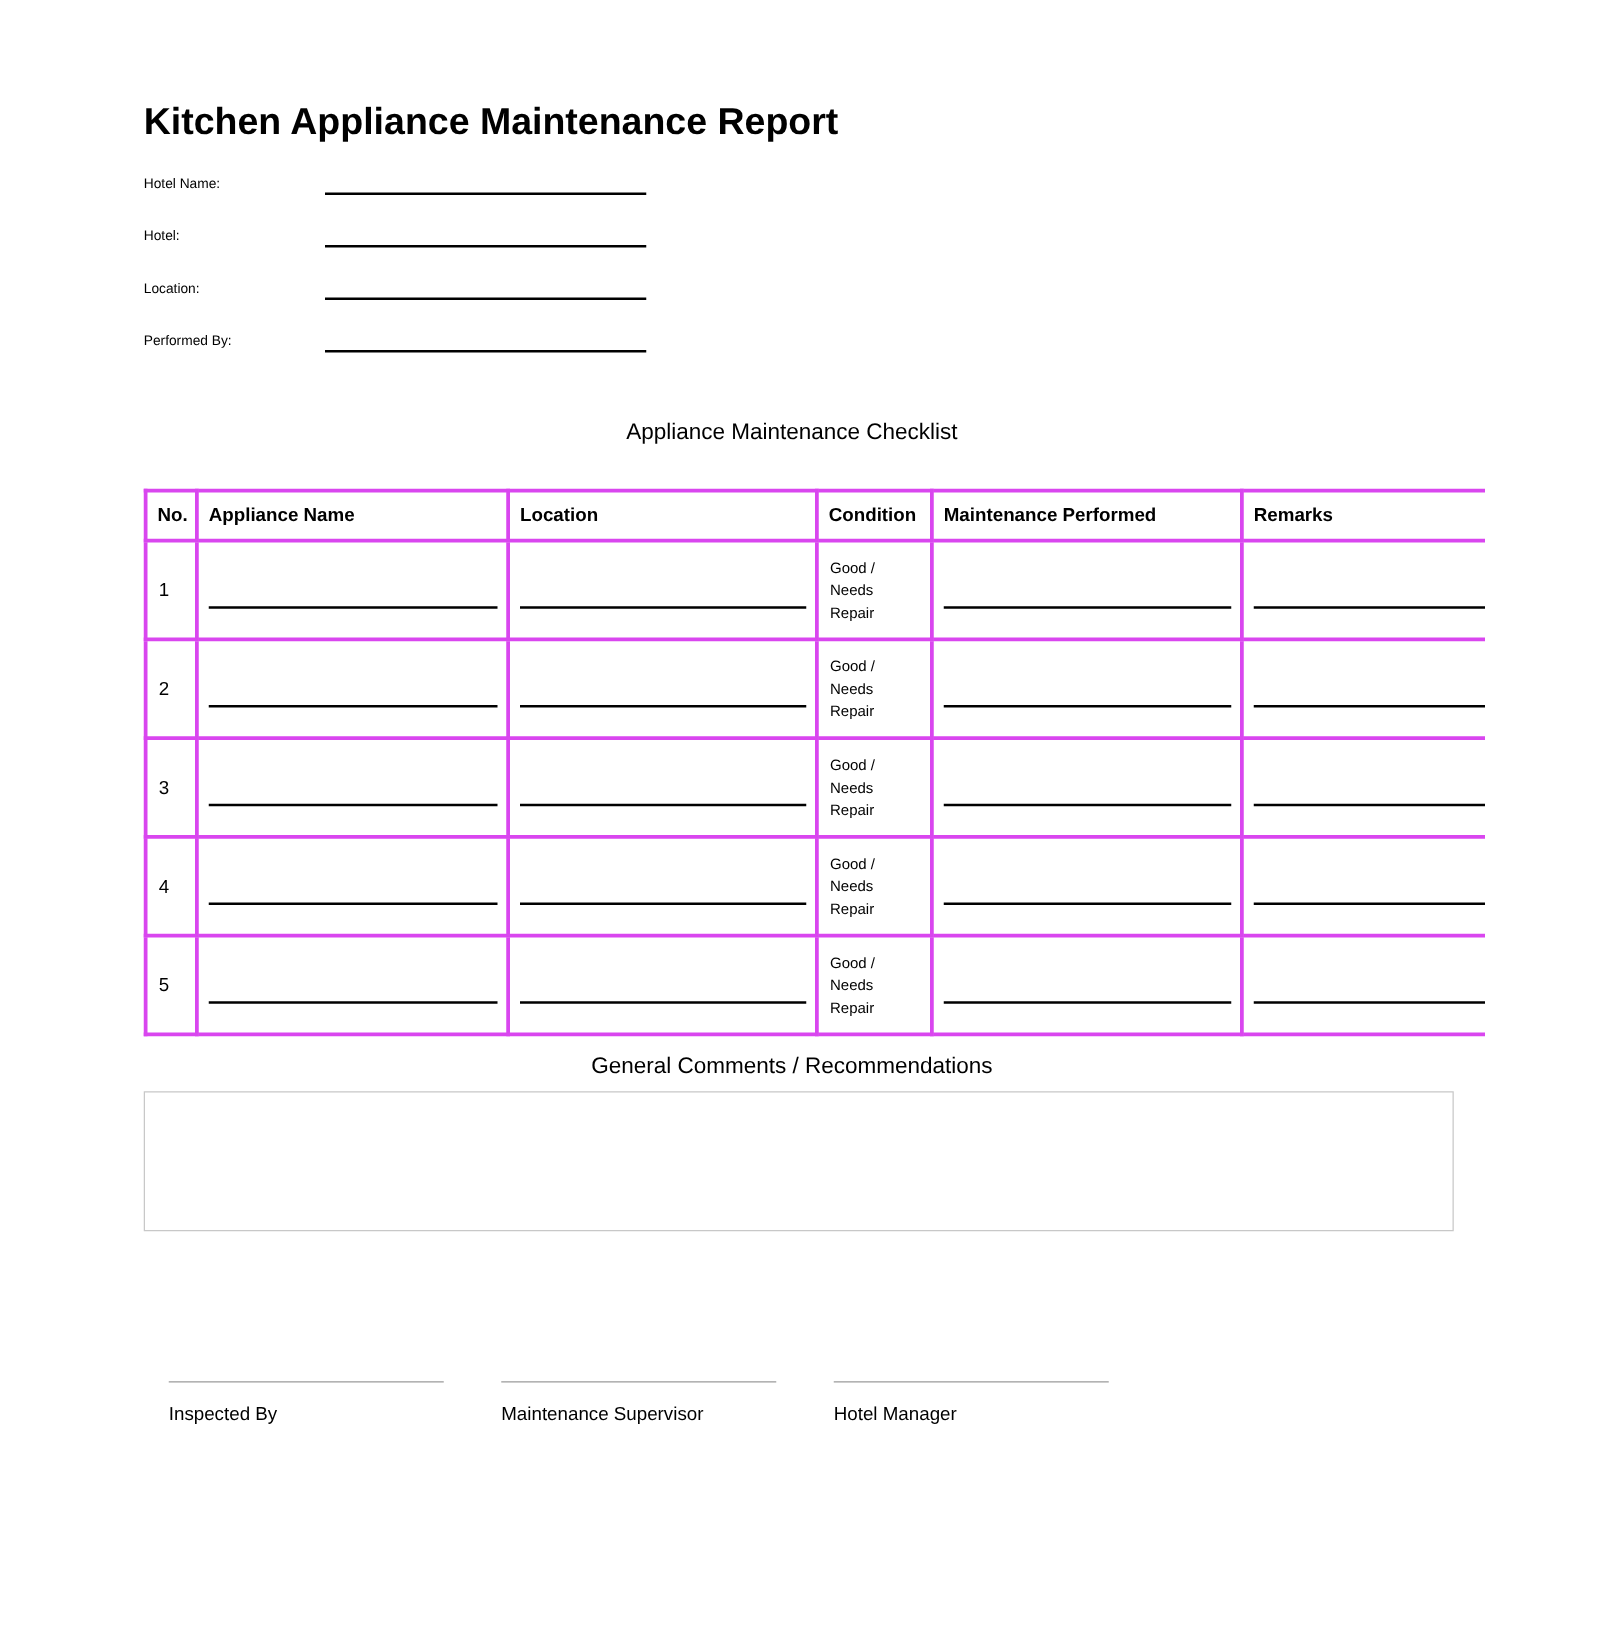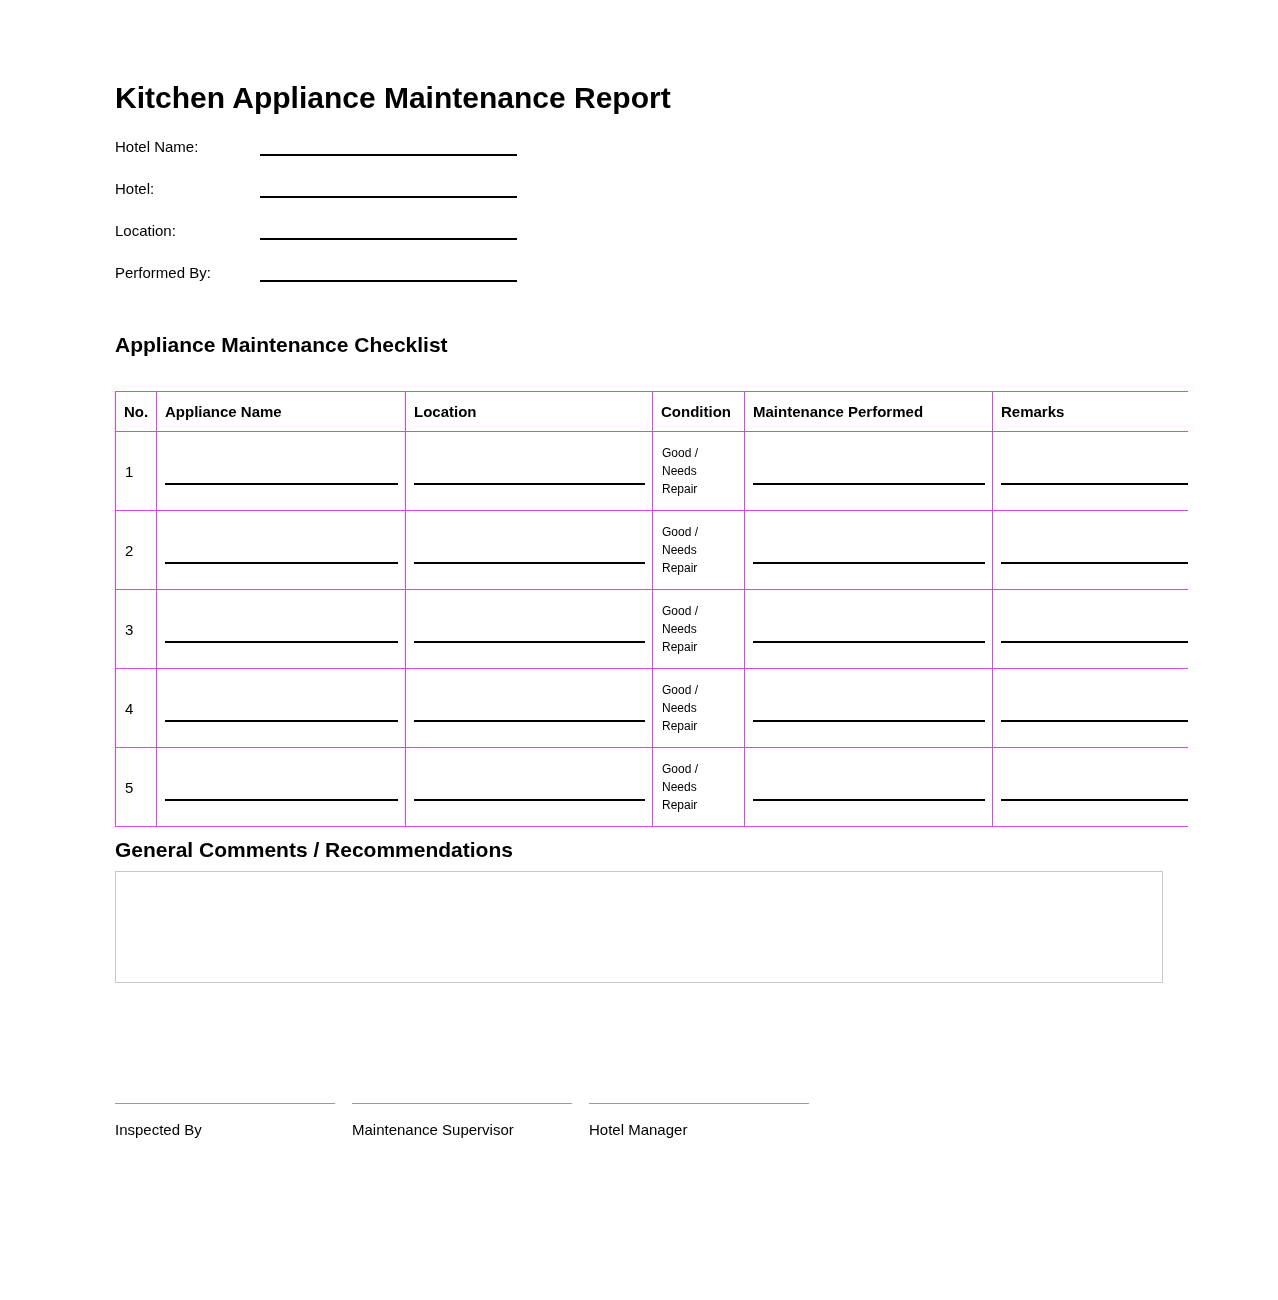--- a/index.html
+++ b/index.html
@@ -22,44 +22,45 @@
     margin: 0 0 22px 0;
   }
   
   .field-row {
     display: flex;
     height: 18px;
     margin-bottom: 24px;
   }
   .field-label {
     width: 145px;
-    font-size: 15px;
+    font-size: 11px;
     line-height: 18px;
   }
   .field-line {
     width: 257px;
     border-bottom: 2px solid #000000;
   }
   
   h2.section-heading {
-    font-size: 21px;
-    font-weight: 700;
+    font-size: 18px;
+    font-weight: 400;
     line-height: 26px;
     margin: 0;
+    text-align: center;
   }
   h2.checklist-heading { margin: 50px 0 33px 0; }
   h2.comments-heading  { margin: 10px 0 8px 0; }
   
   table.checklist-table {
     border-collapse: collapse;
     table-layout: fixed;
     width: 1127px;
   }
   .checklist-table th, .checklist-table td {
-    border: 1px solid #d946ef;
+    border: 3px solid #d946ef;
     padding: 0;
   }
   .checklist-table thead tr { height: 40px; }
   .checklist-table th {
     text-align: left;
     vertical-align: middle;
     font-size: 15px;
     font-weight: 700;
     padding-left: 8px;
   }
@@ -84,22 +85,23 @@
   
   .comments-box {
     width: 1048px;
     height: 112px;
     border: 1px solid #c8c8c8;
     background: #ffffff;
   }
   
   .signature-section {
     display: flex;
-    gap: 17px;
+    gap: 46px;
     margin-top: 120px;
+    margin-left: 20px;
   }
   .signature-block { width: 220px; }
   .signature-line {
     width: 220px;
     border-top: 1px solid #9b9b9b;
     height: 0;
   }
   .signature-label {
     margin-top: 17px;
     font-size: 15px;

